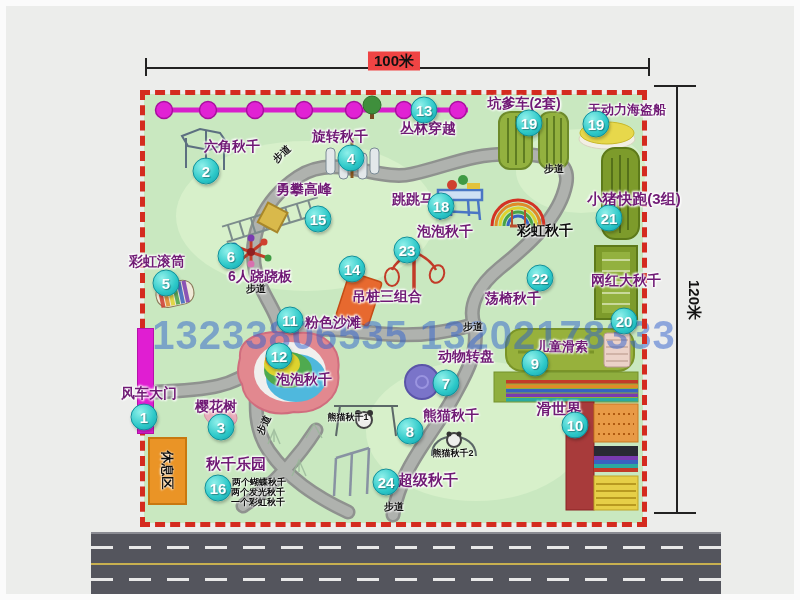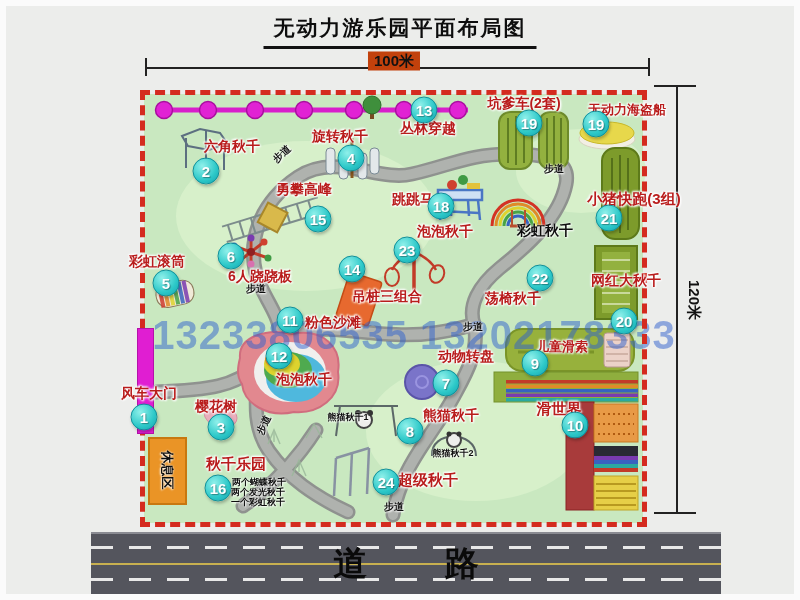--- a/index.html
+++ b/index.html
@@ -9,21 +9,21 @@
   
   #title{position:absolute;left:50%;top:8px;transform:translateX(-50%);
          font-size:21px;font-weight:bold;color:#0d0d0d;letter-spacing:2px;
          border-bottom:3px solid #111;padding:0 10px 4px 10px;white-space:nowrap;}
   
   .dimline{position:absolute;background:#222;}
   #dim-top-line{left:140px;top:61px;width:504px;height:2px;}
   #dim-top-tick-l{left:139px;top:52px;width:2px;height:18px;}
   #dim-top-tick-r{left:642px;top:52px;width:2px;height:18px;}
   #dim-top-label{position:absolute;left:388px;top:55px;transform:translate(-50%,-50%);
-      font-size:15px;font-weight:bold;color:#111;background:#c2410c;padding:0 6px;}
+      font-size:15px;font-weight:bold;color:#111;background:#ef4444;padding:0 6px;}
   #dim-right-line{left:670px;top:80px;width:2px;height:428px;}
   #dim-right-tick-t{left:648px;top:79px;width:42px;height:2px;}
   #dim-right-tick-b{left:648px;top:506px;width:42px;height:2px;}
   #dim-right-label{position:absolute;left:687px;top:294px;
       transform:translate(-50%,-50%) rotate(90deg);font-size:15px;font-weight:bold;color:#111;}
   
   #map-bg{position:absolute;left:138px;top:88px;width:499px;height:429px;
           background:#c9e8c0;z-index:1;}
   #map-border{position:absolute;left:134px;top:84px;width:507px;height:437px;
           border:5px dashed #d42b1f;box-sizing:border-box;z-index:4;pointer-events:none;}
@@ -34,21 +34,21 @@
       white-space:nowrap;z-index:3;}
   #wm-phone{position:absolute;left:408px;top:329px;transform:translate(-50%,-50%);
       font-size:40px;font-weight:bold;letter-spacing:1px;color:rgba(45,95,205,0.5);
       white-space:nowrap;z-index:3;}
   
   #gate{position:absolute;left:131px;top:322px;width:17px;height:106px;
         background:#e01ed2;border:1px solid #b512aa;box-sizing:border-box;z-index:5;}
   
   #overlay{position:absolute;left:0;top:0;width:800px;height:600px;z-index:5;}
   .map-label{position:absolute;transform:translate(-50%,-50%);font-size:14px;font-weight:bold;
-      color:#b91c1c;white-space:nowrap;
+      color:#701a75;white-space:nowrap;
       text-shadow:0 0 3px #fff,0 0 3px #fff,1px 1px 2px #fff,-1px -1px 2px #fff;}
   .marker{position:absolute;width:27px;height:27px;border-radius:50%;
       transform:translate(-50%,-50%);
       background:radial-gradient(circle at 35% 30%,#8ff0ea,#2cc8c8 60%,#17a0ac);
       border:1px solid #0e8f9a;box-sizing:border-box;color:#fff;font-size:15px;font-weight:bold;
       display:flex;align-items:center;justify-content:center;
       text-shadow:1px 1px 1px rgba(0,0,0,0.35);box-shadow:1px 2px 3px rgba(0,0,0,0.25);}
   .path-label{position:absolute;font-size:10px;font-weight:bold;color:#4a4f4a;white-space:nowrap;}
   .extra-label{position:absolute;transform:translate(-50%,-50%);font-weight:bold;color:#0d0d0d;
       white-space:nowrap;text-shadow:0 0 2px #fff,1px 1px 2px #fff;}
@@ -62,21 +62,20 @@
   #road-center{position:absolute;left:0;top:29px;width:100%;height:2px;background:#c8b050;}
   #road-label{position:absolute;left:50%;top:50%;transform:translate(-50%,-50%);
       font-size:34px;font-weight:bold;color:#0a0a0a;letter-spacing:34px;white-space:nowrap;
       text-indent:34px;}
 </style>
 </head>
 <body>
 
 <div id="canvas">
 
-  <div id="title">无动力游乐园平面布局图</div>
 
   <div class="dimline" id="dim-top-line"></div>
   <div class="dimline" id="dim-top-tick-l"></div>
   <div class="dimline" id="dim-top-tick-r"></div>
   <div id="dim-top-label">100米</div>
 
   <div class="dimline" id="dim-right-line"></div>
   <div class="dimline" id="dim-right-tick-t"></div>
   <div class="dimline" id="dim-right-tick-b"></div>
   <div id="dim-right-label">120米</div>
@@ -415,16 +414,15 @@
       <div class="extra-label" style="left: 253px; top: 476px; font-size: 9px;">两个蝴蝶秋千</div>
       <div class="extra-label" style="left: 252px; top: 486px; font-size: 9px;">两个发光秋千</div>
       <div class="extra-label" style="left: 252px; top: 496px; font-size: 9px;">一个彩虹秋千</div>
       <div class="extra-label" style="left: 161px; top: 464px; font-size: 13px; transform: translate(-50%, -50%) rotate(90deg);">休息区</div>
     </div>
 
   <div id="road">
     <div class="road-dash" id="road-dash-top"></div>
     <div id="road-center"></div>
     <div class="road-dash" id="road-dash-bottom"></div>
-    <div id="road-label">道 路</div>
   </div>
 
 </div>
 
 </body></html>

